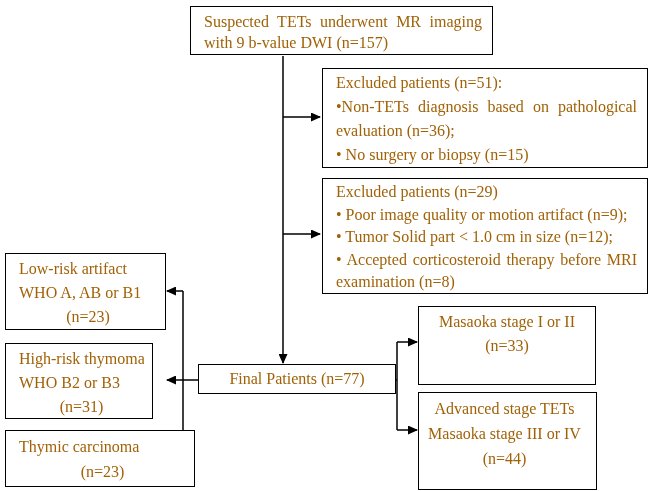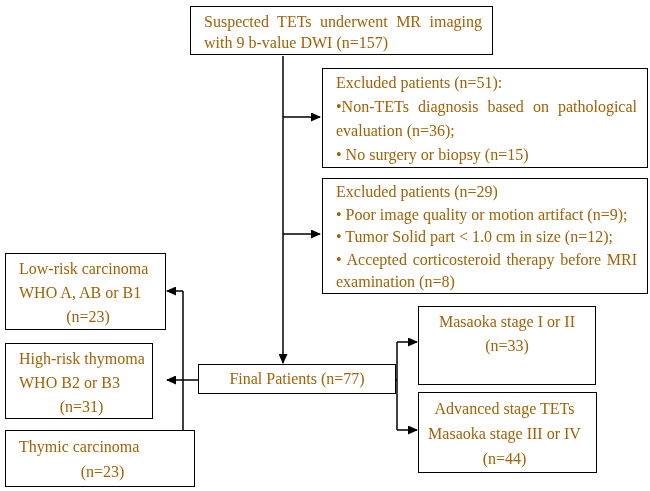--- a/index.html
+++ b/index.html
@@ -57,21 +57,21 @@
 
   #box-thymic { left: 5px; top: 430px; width: 190px; height: 57px; padding: 3px 8px 0 13px; }
   #box-thymic .line { line-height: 25px; }
 
   #box-final { left: 198px; top: 364px; width: 198px; height: 30px; padding: 0; }
   #box-final .line { line-height: 27px; }
 
   #box-early { left: 418px; top: 306px; width: 178px; height: 79px; padding: 3px 6px 0 6px; }
   #box-early .line { line-height: 24px; }
 
-  #box-advanced { left: 418px; top: 392px; width: 179px; height: 81px; padding: 3px 12px 0 6px; }
+  #box-advanced { left: 418px; top: 392px; width: 179px; height: 98px; padding: 3px 12px 0 6px; }
   #box-advanced .line { line-height: 25px; }
 </style>
 </head>
 <body>
 
 <div id="figure">
 
   <svg id="connectors" viewBox="0 0 650 491" xmlns="http://www.w3.org/2000/svg">
     <defs>
       <marker id="arrow" markerUnits="userSpaceOnUse" markerWidth="10" markerHeight="9" viewBox="0 0 10 9" refX="9" refY="4.5" orient="auto">
@@ -110,21 +110,21 @@
 
   <div class="box" id="box-excluded29">
     <div class="line left">Excluded patients (n=29)</div>
     <div class="line left">• Poor image quality or motion artifact (n=9);</div>
     <div class="line left">• Tumor Solid part &lt; 1.0 cm in size (n=12);</div>
     <div class="line just">• Accepted corticosteroid therapy before MRI</div>
     <div class="line left">examination (n=8)</div>
   </div>
 
   <div class="box" id="box-lowrisk">
-    <div class="line left">Low-risk carcinoma</div>
+    <div class="line left">Low-risk artifact</div>
     <div class="line left">WHO A, AB or B1</div>
     <div class="line center">(n=23)</div>
   </div>
 
   <div class="box" id="box-highrisk">
     <div class="line left">High-risk thymomas</div>
     <div class="line left">WHO B2 or B3</div>
     <div class="line center">(n=31)</div>
   </div>
 

